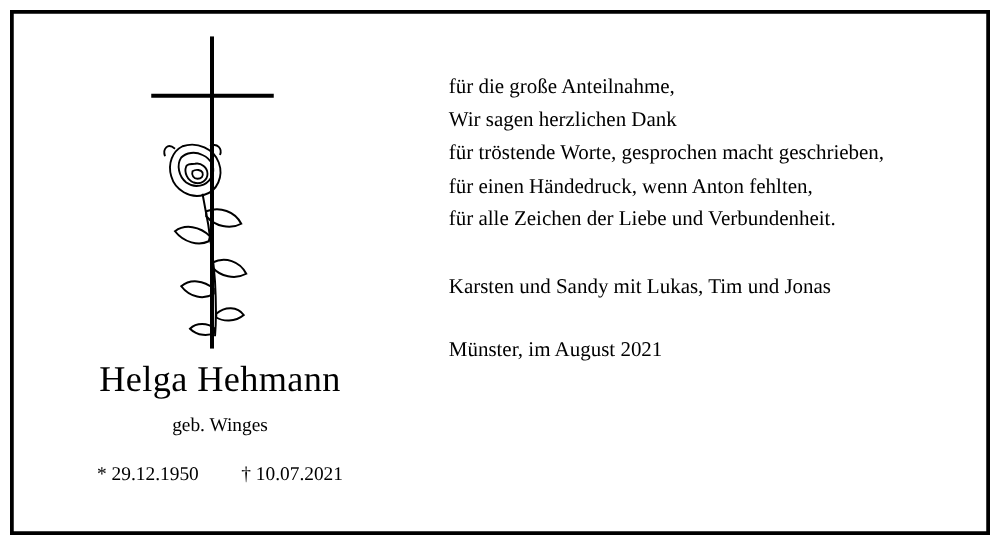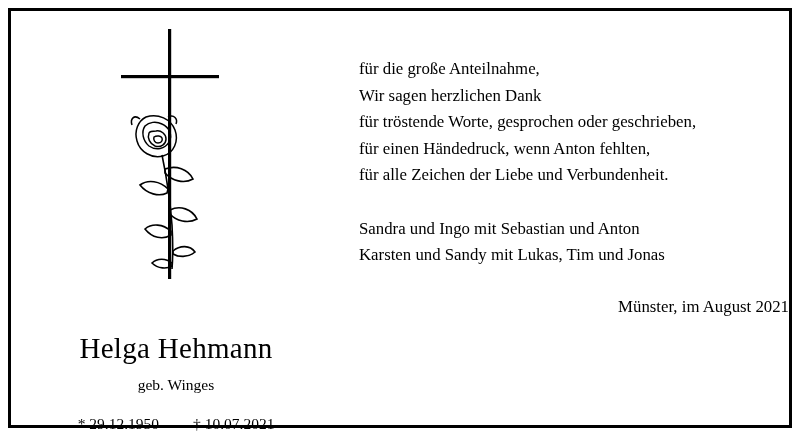--- a/index.html
+++ b/index.html
@@ -49,21 +49,20 @@
     top: 18px;
     width: 130px;
     height: 250px;
   }
   .name-block {
     position: absolute;
     left: 0;
     top: 275px;
     width: 330px;
     text-align: center;
-    margin-top: 44px;
   }
   .deceased-name {
     font-size: 29px;
     line-height: 36px;
     letter-spacing: 0.3px;
     white-space: nowrap;
   }
   .maiden-name {
     font-size: 15.5px;
     line-height: 22px;
@@ -91,21 +90,21 @@
   .verse, .thanks, .family, .place-date {
     font-size: 16.8px;
     line-height: 26.5px;
   }
   .verse p, .thanks p, .family p, .place-date p {
     margin: 0;
     white-space: nowrap;
   }
   .thanks { margin-top: 25px; }
   .family { margin-top: 27px; }
-  .place-date { margin-top: 25px; text-align: right; }
+  .place-date { margin-top: 25px; }
   svg { display: block; }
 </style>
 </head>
 <body>
 
 <div id="page">
   <div class="border-frame"></div>
 
   <div class="content">
 
@@ -149,27 +148,26 @@
       </div>
 
     </div>
 
     <div class="right-col">
 
 
       <div class="thanks">
         <p>für die große Anteilnahme,</p>
         <p>Wir sagen herzlichen Dank</p>
-        <p>für tröstende Worte, gesprochen oder geschrieben,</p>
+        <p>für tröstende Worte, gesprochen macht geschrieben,</p>
         <p>für einen Händedruck, wenn Anton fehlten,</p>
         <p>für alle Zeichen der Liebe und Verbundenheit.</p>
       </div>
 
       <div class="family">
-        <p>Sandra und Ingo mit Sebastian und Anton</p>
         <p>Karsten und Sandy mit Lukas, Tim und Jonas</p>
       </div>
 
       <div class="place-date">
         <p>Münster, im August 2021</p>
       </div>
 
     </div>
   </div>
 </div>

